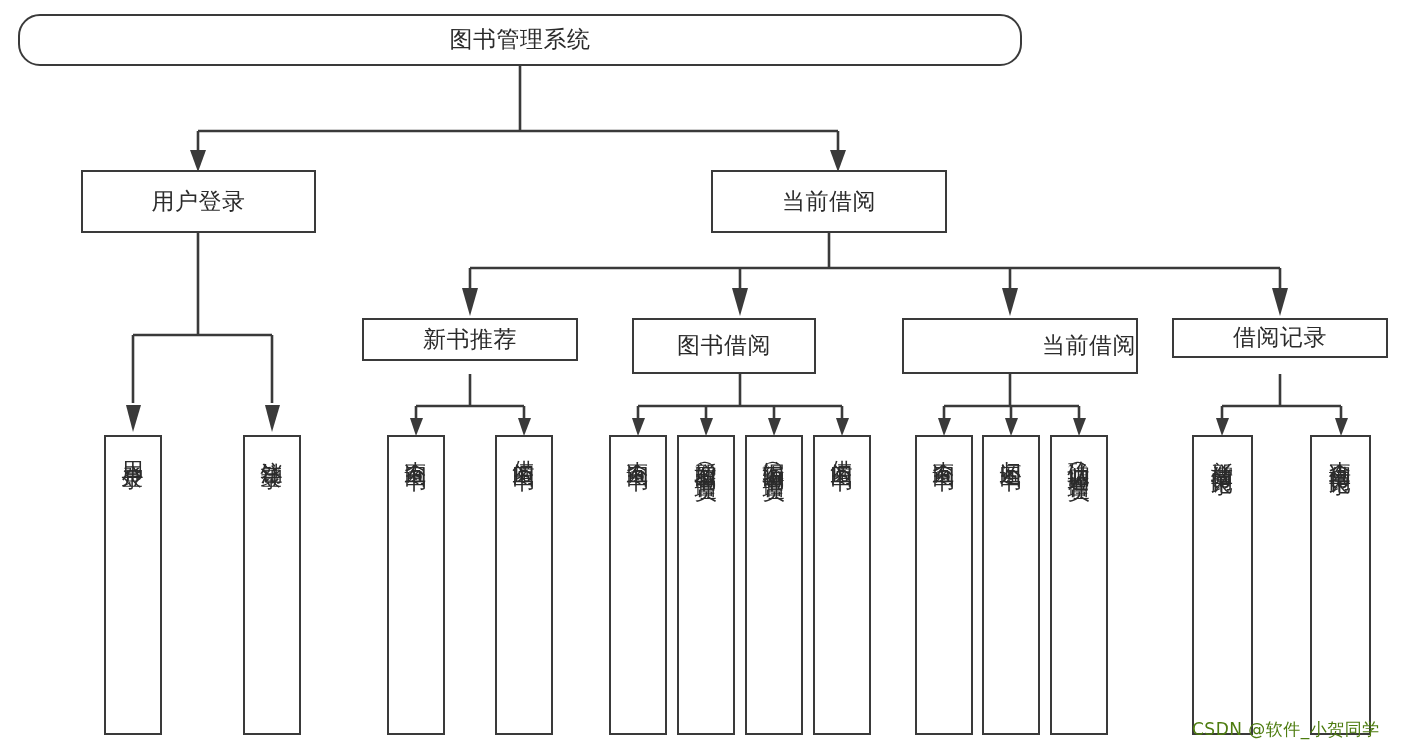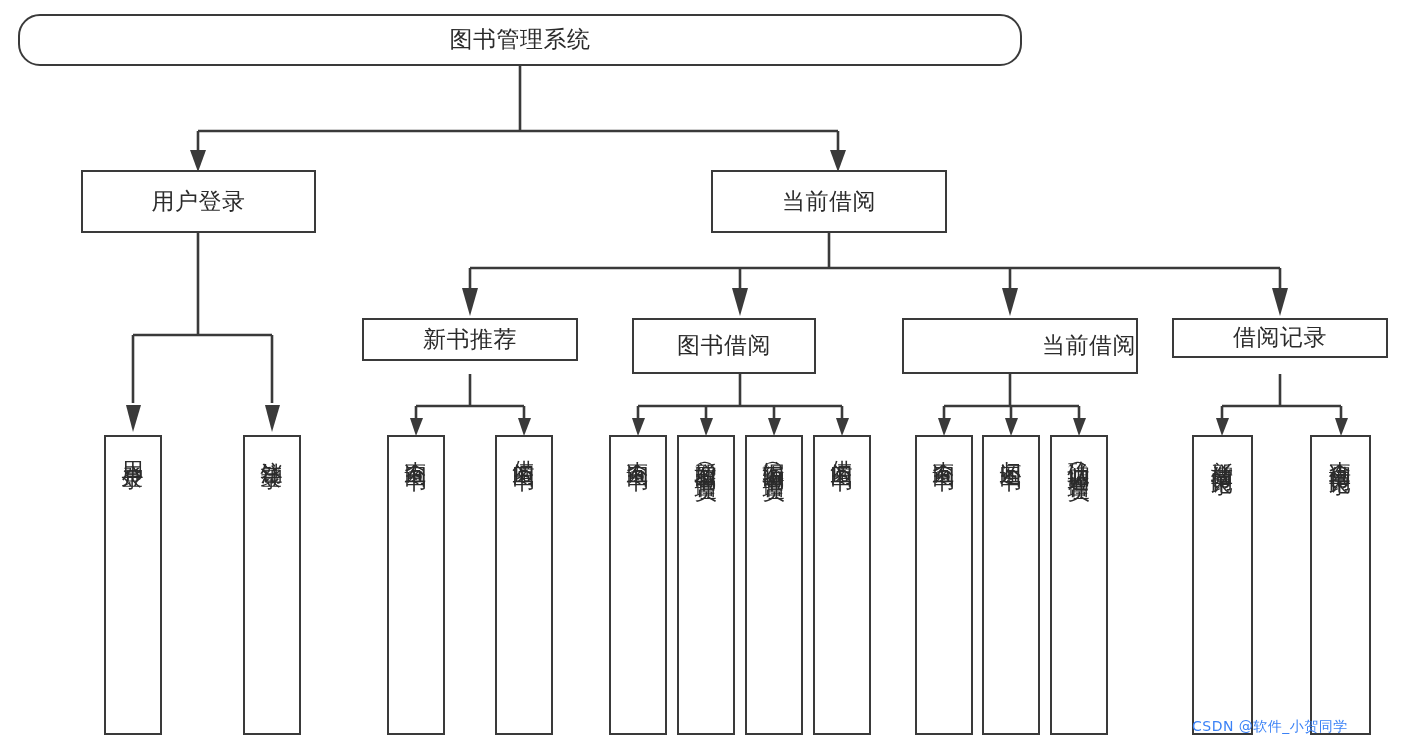--- a/index.html
+++ b/index.html
@@ -59,22 +59,22 @@
   .node.v .lbl {
     writing-mode: vertical-rl;
     text-orientation: upright;
     font-size: 22px;
     line-height: 1.05;
     letter-spacing: 3px;
     white-space: nowrap;
   }
   .watermark {
     position: absolute;
-    font-size: 14px;
-    color: #3b82f6;
+    font-size: 17px;
+    color: #4d7c0f;
     white-space: nowrap;
     letter-spacing: 0.5px;
   }
 </style>
 </head>
 <body>
 
 <div id="canvas">
 
   <svg id="edges" viewBox="0 0 1405 747" width="1405" height="747" xmlns="http://www.w3.org/2000/svg">

